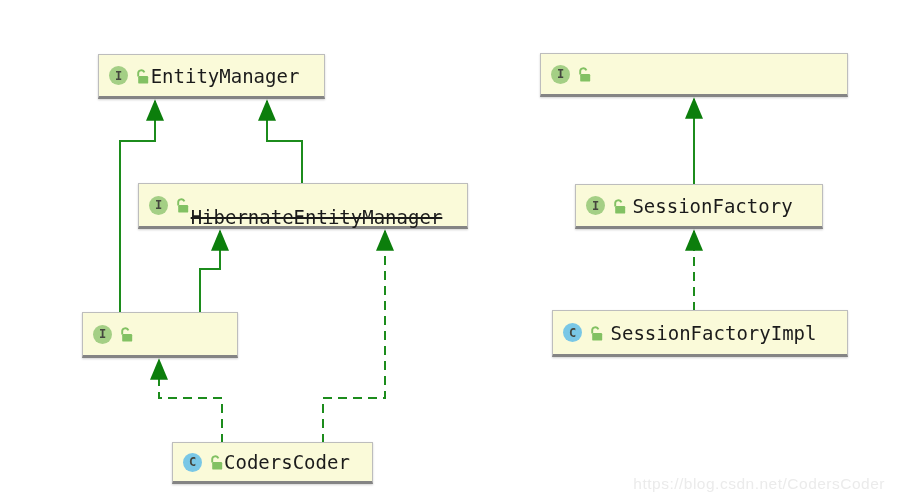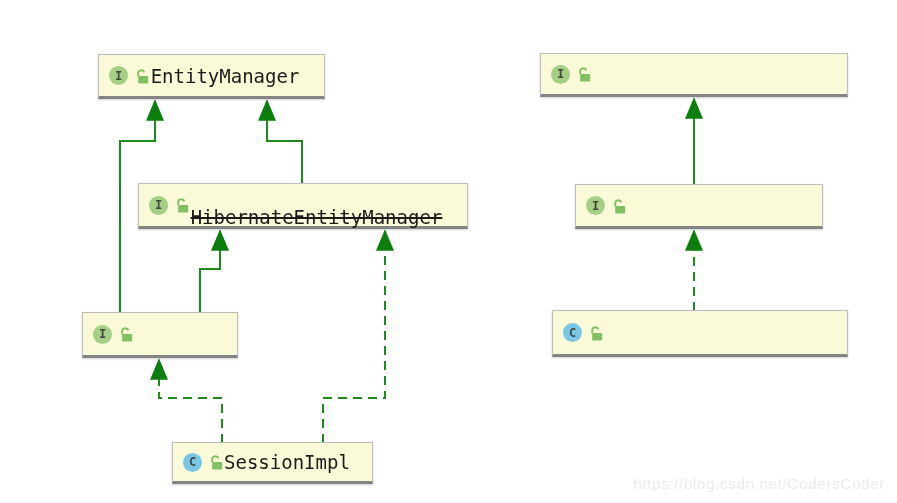--- a/index.html
+++ b/index.html
@@ -123,39 +123,41 @@
           <rect x="4.2" y="8" width="10" height="7.6" rx="1.2" fill="#82c163"></rect>
         </svg>
         <span class="node-label deprecated">HibernateEntityManager</span>
       </div>
       <div class="node" style="left: 575px; top: 184px; width: 248px; height: 45px;">
         <span class="badge" style="background: rgb(164, 207, 133);">I</span>
         <svg class="lock" width="16" height="16" viewBox="0 0 16 16">
           <path d="M4.2 8.5 V5.8 A3.2 3.2 0 0 1 10.4 4.4" fill="none" stroke="#82c163" stroke-width="1.9"></path>
           <rect x="4.2" y="8" width="10" height="7.6" rx="1.2" fill="#82c163"></rect>
         </svg>
+        <span class="node-label">SessionFactory</span>
       </div>
       <div class="node" style="left: 82px; top: 312px; width: 156px; height: 46px;">
         <span class="badge" style="background: rgb(164, 207, 133);">I</span>
         <svg class="lock" width="16" height="16" viewBox="0 0 16 16">
           <path d="M4.2 8.5 V5.8 A3.2 3.2 0 0 1 10.4 4.4" fill="none" stroke="#82c163" stroke-width="1.9"></path>
           <rect x="4.2" y="8" width="10" height="7.6" rx="1.2" fill="#82c163"></rect>
         </svg>
       </div>
       <div class="node" style="left: 552px; top: 310px; width: 296px; height: 47px;">
         <span class="badge" style="background: rgb(121, 199, 230);">C</span>
         <svg class="lock" width="16" height="16" viewBox="0 0 16 16">
           <path d="M4.2 8.5 V5.8 A3.2 3.2 0 0 1 10.4 4.4" fill="none" stroke="#82c163" stroke-width="1.9"></path>
           <rect x="4.2" y="8" width="10" height="7.6" rx="1.2" fill="#82c163"></rect>
         </svg>
+        <span class="node-label">SessionFactoryImpl</span>
       </div>
       <div class="node" style="left: 172px; top: 442px; width: 201px; height: 42px;">
         <span class="badge" style="background: rgb(121, 199, 230);">C</span>
         <svg class="lock" width="16" height="16" viewBox="0 0 16 16">
           <path d="M4.2 8.5 V5.8 A3.2 3.2 0 0 1 10.4 4.4" fill="none" stroke="#82c163" stroke-width="1.9"></path>
           <rect x="4.2" y="8" width="10" height="7.6" rx="1.2" fill="#82c163"></rect>
         </svg>
-        <span class="node-label">SessionImpl</span>
+        <span class="node-label">CodersCoder</span>
       </div>
     </div>
 
   <div class="watermark">https://blog.csdn.net/CodersCoder</div>
 </div>
 
 </body></html>

